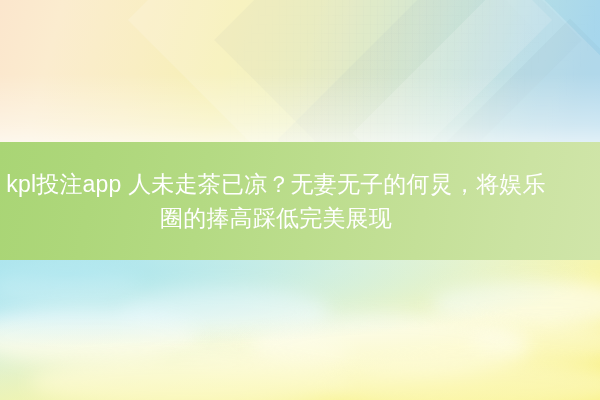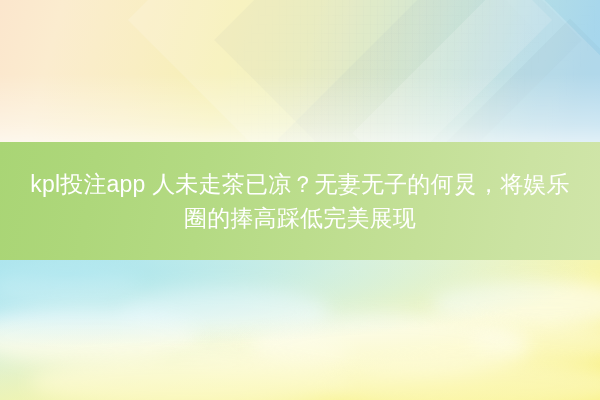--- a/index.html
+++ b/index.html
@@ -104,21 +104,20 @@
     background: linear-gradient(100deg,
       #a9d575 0%,
       #aed77b 16%,
       #b4da83 34%,
       #bcdd8d 52%,
       #c4e098 70%,
       #cbe3a2 86%,
       #d0e5a9 100%);
     display: flex;
     align-items: center;
-    justify-content: center;
   }
 
   .headline-text {
     color: #ffffff;
     font-size: 23px;
     line-height: 34px;
     font-weight: 400;
     text-align: center;
     letter-spacing: 0.2px;
     width: 540px;

